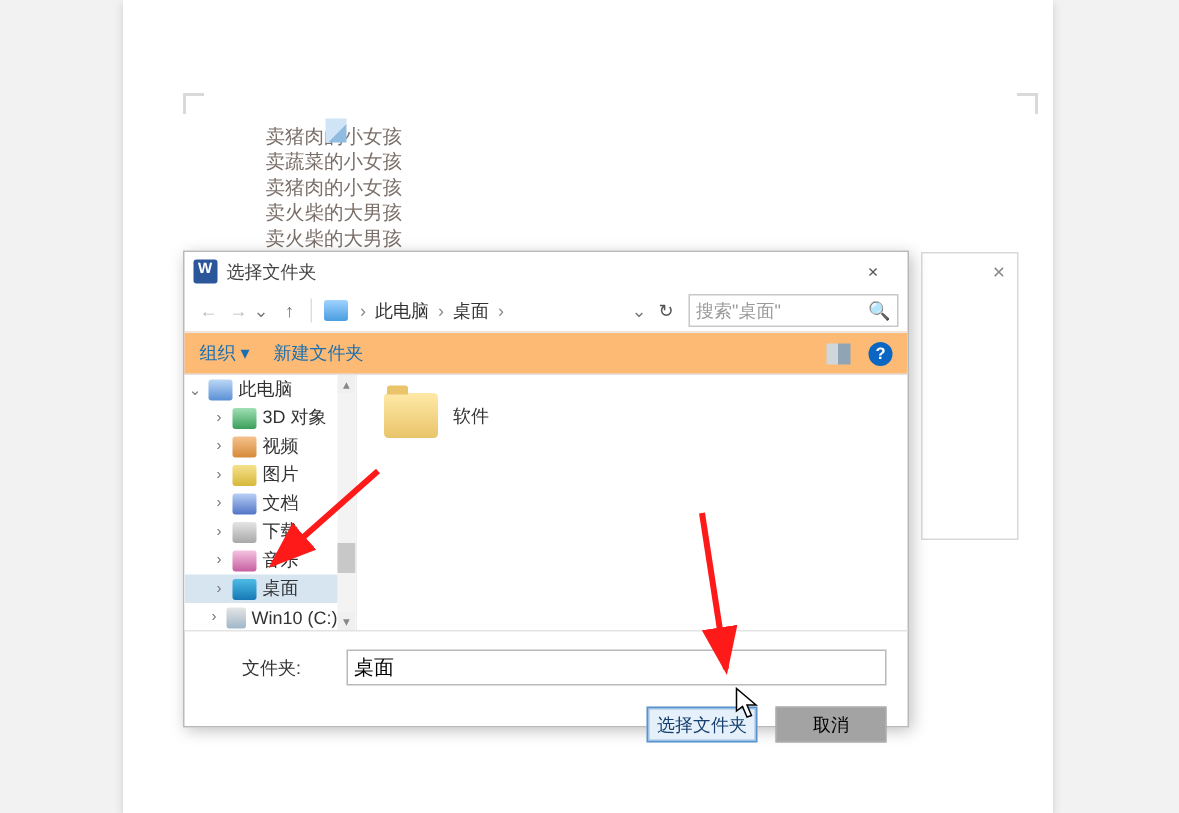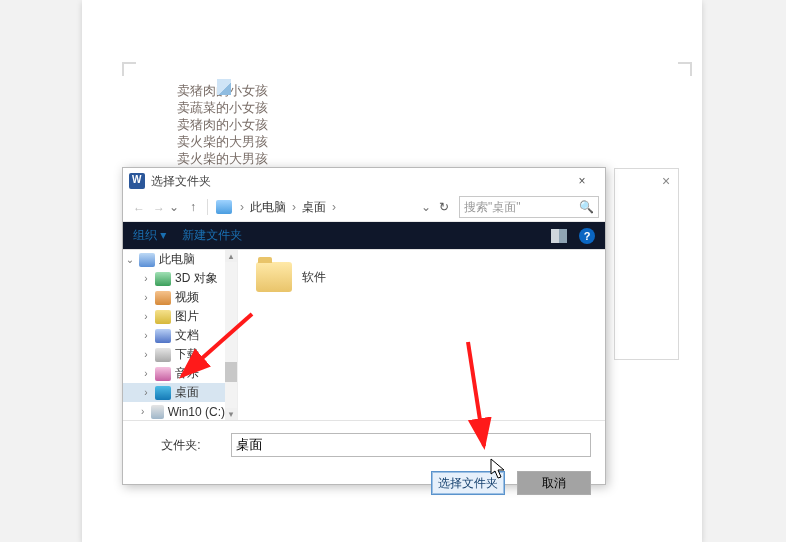--- a/index.html
+++ b/index.html
@@ -24,21 +24,21 @@
   .foldericon{width:16px;height:14px;background:linear-gradient(#ffe9a8,#e9c46a);border-radius:2px;margin:0 4px;}
   .foldericon.blue{background:linear-gradient(#9fd3ff,#4a9de0);}  
   .crumb{color:#333;display:flex;align-items:center;gap:2px;}
   .crumb .sep{color:#888;margin:0 4px;}
   .navspacer{flex:1;}
   .dd{color:#777;margin-right:4px;}
   .refresh{width:18px;text-align:center;color:#555;cursor:pointer;}
   .searchbox{width:130px;height:20px;border:1px solid #c8c8c8;display:flex;align-items:center;padding:0 4px;margin-left:6px;}
   .searchbox .ph{color:#9a9a9a;}
   .searchbox .mag{margin-left:auto;color:#666;}
-  .toolbar{height:27px;border-top:1px solid #e8e8e8;border-bottom:1px solid #e3e3e3;display:flex;align-items:center;padding:0 10px;background:#0f172a;}
+  .toolbar{height:27px;border-top:1px solid #e8e8e8;border-bottom:1px solid #e3e3e3;display:flex;align-items:center;padding:0 10px;background:#fdba74;}
   .toolbar a{color:#1a6fb1;cursor:pointer;margin-right:16px;}
   .tbright{margin-left:auto;display:flex;align-items:center;gap:12px;}
   .viewicon{width:16px;height:14px;background:linear-gradient(90deg,#cfd6dc 50%,#8fa4b4 50%);cursor:pointer;}
   .helpicon{width:16px;height:16px;border-radius:50%;background:#0a66c2;color:#fff;font-weight:bold;text-align:center;line-height:16px;font-size:11px;cursor:pointer;}
   .body{display:flex;height:170px;}
   .tree{width:114px;border-right:1px solid #eee;overflow:hidden;position:relative;background:#fff;}
   .scroll-top{position:absolute;right:0;top:0;width:12px;height:12px;background:#f0f0f0;color:#888;font-size:9px;text-align:center;line-height:12px;cursor:pointer;z-index:2;}
   .scroll-bot{position:absolute;right:0;bottom:0;width:12px;height:12px;background:#f0f0f0;color:#888;font-size:9px;text-align:center;line-height:12px;cursor:pointer;z-index:2;}
   .scrolltrack{position:absolute;right:0;top:12px;bottom:12px;width:12px;background:#f3f3f3;}
   .scrollthumb{position:absolute;right:0;top:112px;width:12px;height:20px;background:#c8c8c8;cursor:pointer;}

